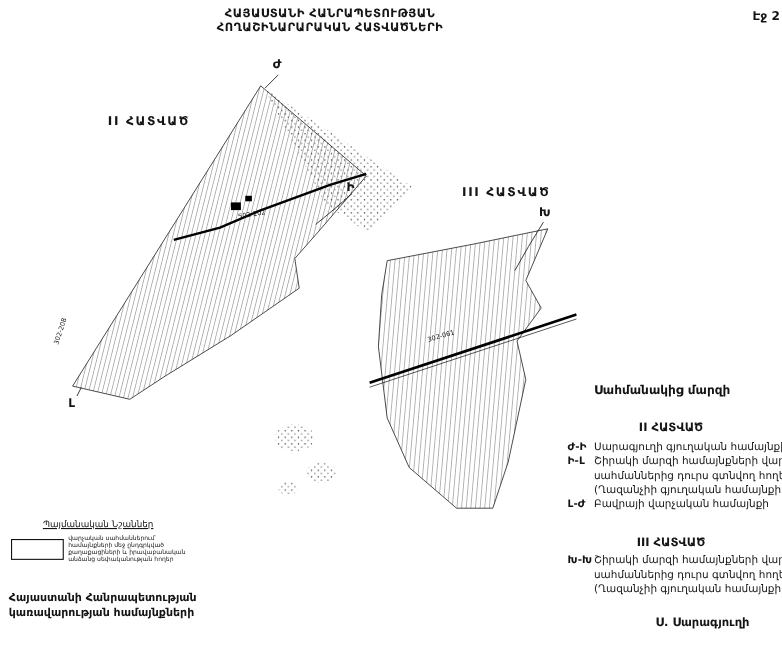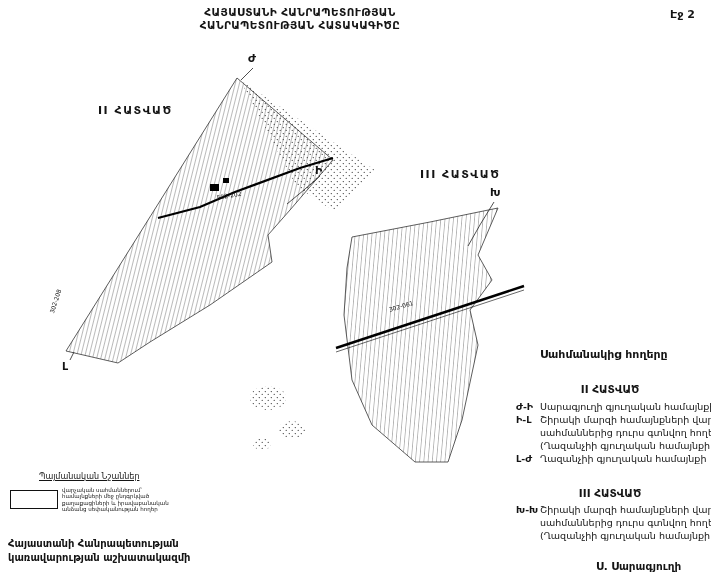--- a/index.html
+++ b/index.html
@@ -4,21 +4,21 @@
 <style>
   html,body{margin:0;padding:0;}
   body{
     width:711px;height:587px;position:relative;overflow:hidden;
     background:#ffffff;color:#141414;
     font-family:"DejaVu Sans", sans-serif;
   }
   .abs{position:absolute;}
   .title-block{left:60px;top:6px;width:480px;text-align:center;
     font-size:10.5px;font-weight:bold;line-height:13px;letter-spacing:.4px;}
-  .page-num{left:670px;top:8px;font-size:11px;font-weight:bold;}
+  .page-num{left:684px;top:8px;font-size:11px;font-weight:bold;}
   .map-svg{left:0;top:0;width:711px;height:587px;z-index:0;}
   .section-label{font-size:11px;font-weight:bold;letter-spacing:1.5px;z-index:2;}
   .point-label{font-size:11px;font-weight:bold;z-index:2;}
   .parcel-code{font-size:6px;z-index:2;transform-origin:left top;white-space:nowrap;}
   .sidebar-heading{left:540px;top:348px;font-size:11px;font-weight:bold;z-index:2;}
   .sec-title{left:520px;top:0;width:180px;text-align:center;
     font-size:10.5px;font-weight:bold;z-index:2;}
   .sec-lines{left:516px;width:200px;font-size:9.5px;line-height:13px;z-index:2;}
   .sec-lines .ln{white-space:nowrap;}
   .sec-lines .b{display:inline-block;min-width:24px;font-weight:bold;}
@@ -64,60 +64,60 @@
   <path d="M494,202 Q480,224 468,246" fill="none" stroke="#222" stroke-width="0.8"></path>
   <path d="M70,360 L74,352" fill="none" stroke="#222" stroke-width="0.8"></path>
 
   <ellipse cx="268" cy="398" rx="18" ry="12" fill="url(#dots)"></ellipse>
   <ellipse cx="292" cy="430" rx="14" ry="9" fill="url(#dots)"></ellipse>
   <ellipse cx="262" cy="444" rx="9" ry="6" fill="url(#dots)"></ellipse>
 </svg>
 
 <div class="abs title-block">
   <div>ՀԱՅԱՍՏԱՆԻ ՀԱՆՐԱՊԵՏՈՒԹՅԱՆ</div>
-  <div>ՀԱՆՐԱՊԵՏՈՒԹՅԱՆ ՀԱՏԱԿԱԳԻԾԸ</div>
+  <div>ՀՈՂԱՇԻՆԱՐԱՐԱԿԱՆ ՀԱՏՎԱԾՆԵՐԻ</div>
 </div>
 <div class="abs page-num">Էջ 2</div>
 
 <div class="abs section-label" style="left:98px;top:104px;">II ՀԱՏՎԱԾ</div>
 <div class="abs section-label" style="left:420px;top:168px;">III ՀԱՏՎԱԾ</div>
 
 <div class="abs point-label" style="left:248px;top:52px;">Ժ</div>
 <div class="abs point-label" style="left:315px;top:164px;">Ի</div>
 <div class="abs point-label" style="left:490px;top:186px;">Խ</div>
 <div class="abs point-label" style="left:62px;top:360px;">Լ</div>
 
 <div class="abs parcel-code" style="left:216px;top:194px;transform:rotate(-10deg);">502-202</div>
 <div class="abs parcel-code" style="left:48px;top:312px;transform:rotate(-72deg);">302-208</div>
 <div class="abs parcel-code" style="left:388px;top:306px;transform:rotate(-16deg);">302-061</div>
 
-<div class="abs sidebar-heading">Սահմանակից հողերը</div>
+<div class="abs sidebar-heading">Սահմանակից մարզի</div>
 
 <div class="abs sec-title" style="top:383px;">II ՀԱՏՎԱԾ</div>
 <div class="abs sec-lines" style="top:400px;">
   <div class="ln"><span class="b">Ժ-Ի</span><span>Սարագյուղի գյուղական համայնքի</span></div>
   <div class="ln"><span class="b">Ի-Լ</span><span>Շիրակի մարզի համայնքների վարչական</span></div>
   <div class="ln"><span class="b"></span><span>սահմաններից դուրս գտնվող հողեր</span></div>
   <div class="ln"><span class="b"></span><span>(Ղազանչիի գյուղական համայնքի II հատ.)</span></div>
-  <div class="ln"><span class="b">Լ-Ժ</span><span>Ղազանչիի գյուղական համայնքի</span></div>
+  <div class="ln"><span class="b">Լ-Ժ</span><span>Բավրայի վարչական համայնքի</span></div>
 </div>
 
 <div class="abs sec-title" style="top:487px;">III ՀԱՏՎԱԾ</div>
 <div class="abs sec-lines" style="top:503px;">
   <div class="ln"><span class="b">Խ-Խ</span><span>Շիրակի մարզի համայնքների վարչական</span></div>
   <div class="ln"><span class="b"></span><span>սահմաններից   դուրս գտնվող հողեր</span></div>
   <div class="ln"><span class="b"></span><span>(Ղազանչիի գյուղական համայնքի II հատ.)</span></div>
 </div>
 
 <div class="abs legend-title">Պայմանական Նշաններ</div>
 <div class="abs legend-box"></div>
 <div class="abs legend-text">
   <div>վարչական սահմաններում՝</div>
   <div>համայնքների մեջ ընդգրկված</div>
   <div>քաղաքացիների և իրավաբանական</div>
   <div>անձանց սեփականության հողեր</div>
 </div>
 
 <div class="abs footer-org">
   <div>Հայաստանի Հանրապետության</div>
-  <div>կառավարության աշխատակազմի</div>
+  <div>կառավարության համայնքների</div>
 </div>
 <div class="abs signature">Ս. Սարագյուղի</div>
 
 </body></html>

